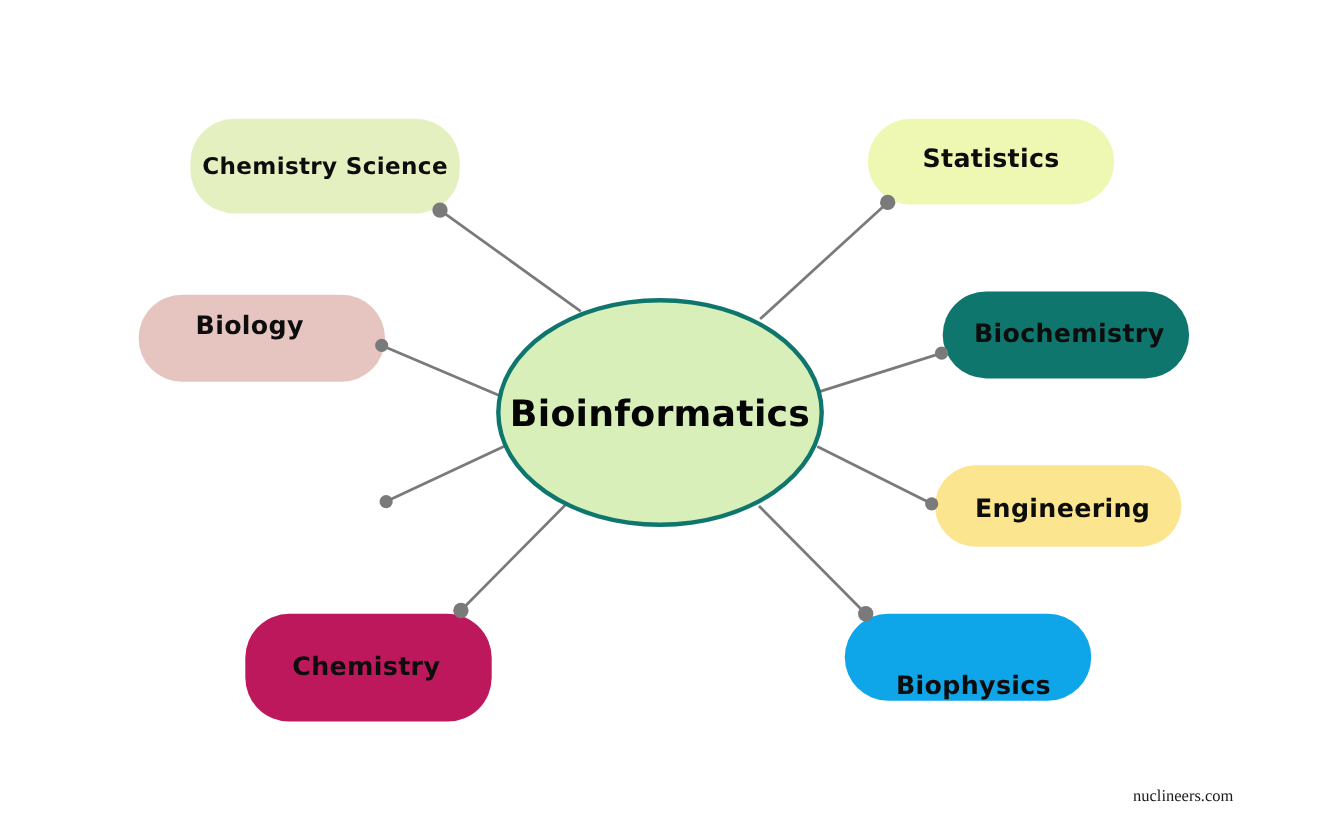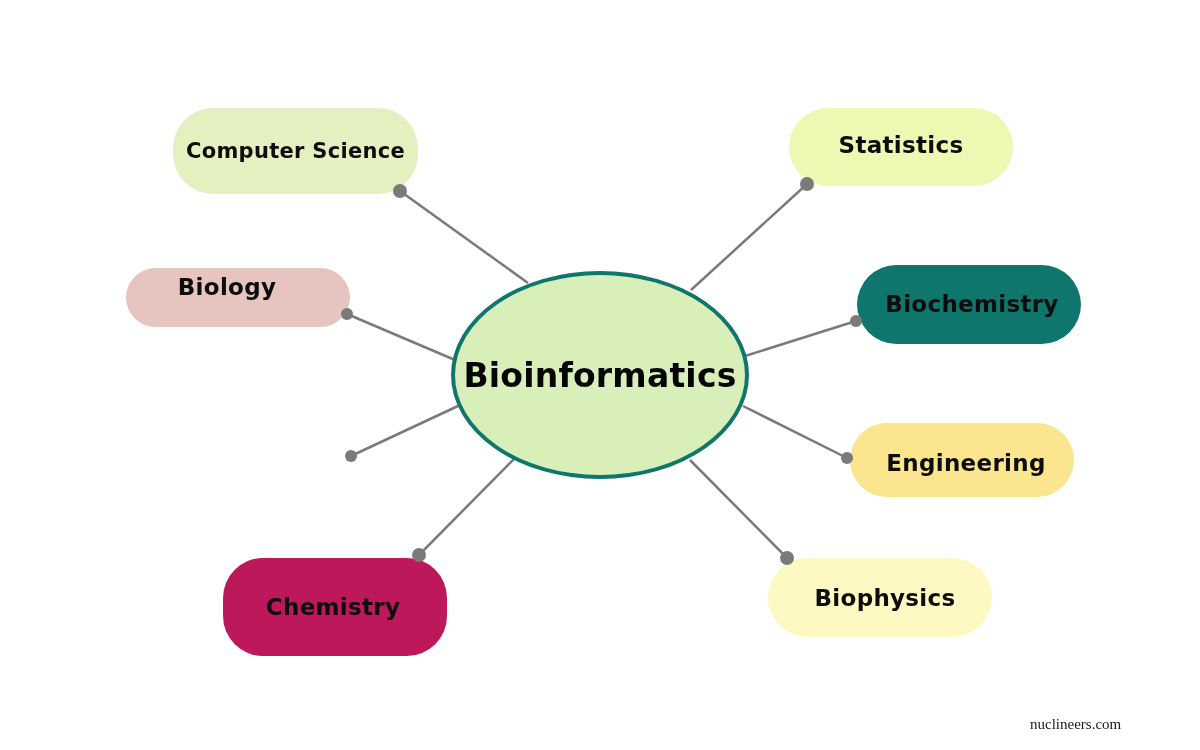--- a/index.html
+++ b/index.html
@@ -36,45 +36,45 @@
     <line x1="807" y1="184" x2="691" y2="290" stroke="#7a7a7a" stroke-width="2.5"></line>
     <line x1="347" y1="314" x2="455" y2="360" stroke="#7a7a7a" stroke-width="2.5"></line>
     <line x1="856" y1="321" x2="745" y2="356" stroke="#7a7a7a" stroke-width="2.5"></line>
     <line x1="351" y1="456" x2="458" y2="406" stroke="#7a7a7a" stroke-width="2.5"></line>
     <line x1="847" y1="458" x2="743" y2="406" stroke="#7a7a7a" stroke-width="2.5"></line>
     <line x1="419" y1="555" x2="515" y2="458" stroke="#7a7a7a" stroke-width="2.5"></line>
     <line x1="787" y1="558" x2="690" y2="460" stroke="#7a7a7a" stroke-width="2.5"></line>
   </svg>
 
   <div class="pill small-text" style="left:173px; top:108px; width:245px; height:86px; background:#e5f0c1;">
-    <span>Computer Science</span>
+    <span>Chemistry Science</span>
   </div>
 
   <div class="pill" style="left:789px; top:108px; width:224px; height:78px; background:#eef8b2; padding-bottom:4px;justify-content:center;">
     <span>Statistics</span>
   </div>
 
-  <div class="pill" style="left:126px; top:268px; width:224px; height:59px; background:#e6c4bf; padding-right:22px; padding-bottom:21px;">
+  <div class="pill" style="left:126px; top:268px; width:224px; height:79px; background:#e6c4bf; padding-right:22px; padding-bottom:21px;">
     <span>Biology</span>
   </div>
 
   <div class="pill" style="left:857px; top:265px; width:224px; height:79px; background:#0f766e; padding-left:6px; padding-bottom:2px;">
     <span>Biochemistry</span>
   </div>
 
 
   <div class="pill" style="left:850px; top:423px; width:224px; height:74px; background:#fbe58e; padding-left:8px; padding-top:6px;">
     <span>Engineering</span>
   </div>
 
   <div class="pill" style="left:223px; top:558px; width:224px; height:98px; background:#be185d; padding-right:4px;">
     <span>Chemistry</span>
   </div>
 
-  <div class="pill" style="left:768px; top:558px; width:224px; height:79px; background:#fef9c3; padding-left:10px;">
+  <div class="pill" style="left:768px; top:558px; width:224px; height:79px; background:#0ea5e9; padding-left:10px;align-items:flex-end;">
     <span>Biophysics</span>
   </div>
 
   <div class="hub">
     <span>Bioinformatics</span>
   </div>
 
   <div class="dot" style="left:400px; top:191px;"></div>
   <div class="dot" style="left:807px; top:184px;"></div>
   <div class="dot" style="left:347px; top:314px; width:12px; height:12px; margin-left:-6px; margin-top:-6px;"></div>

